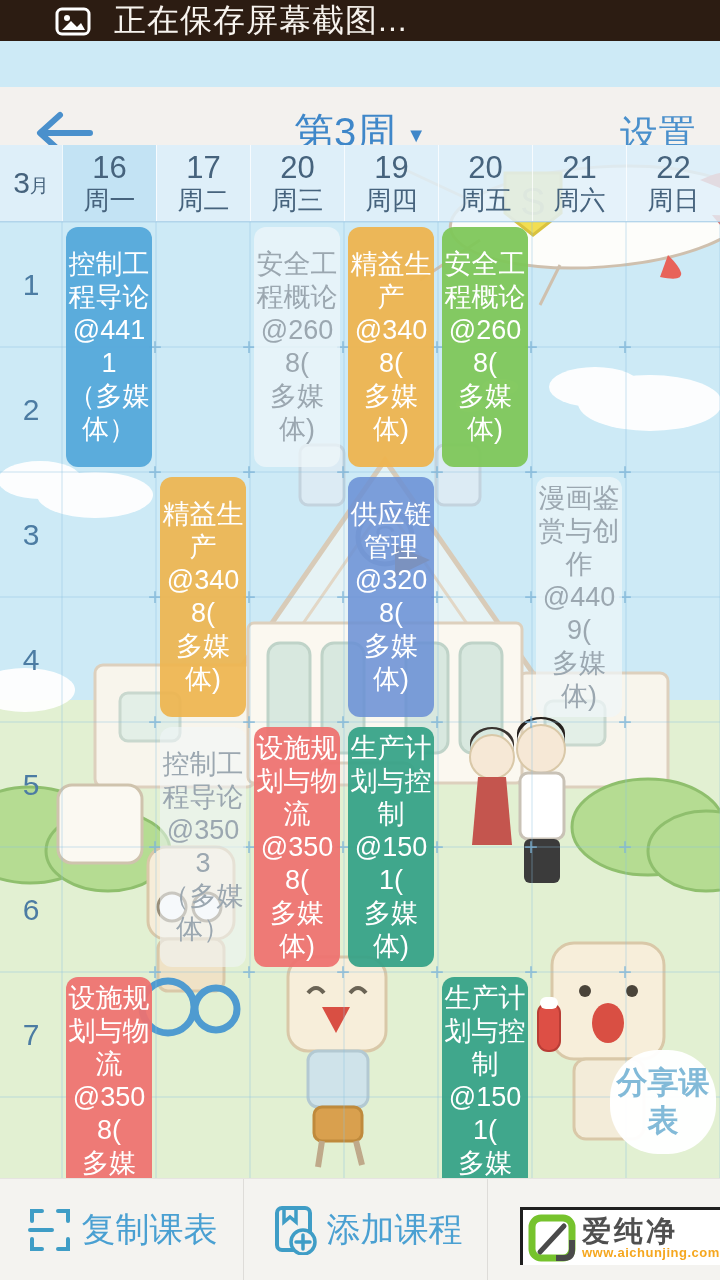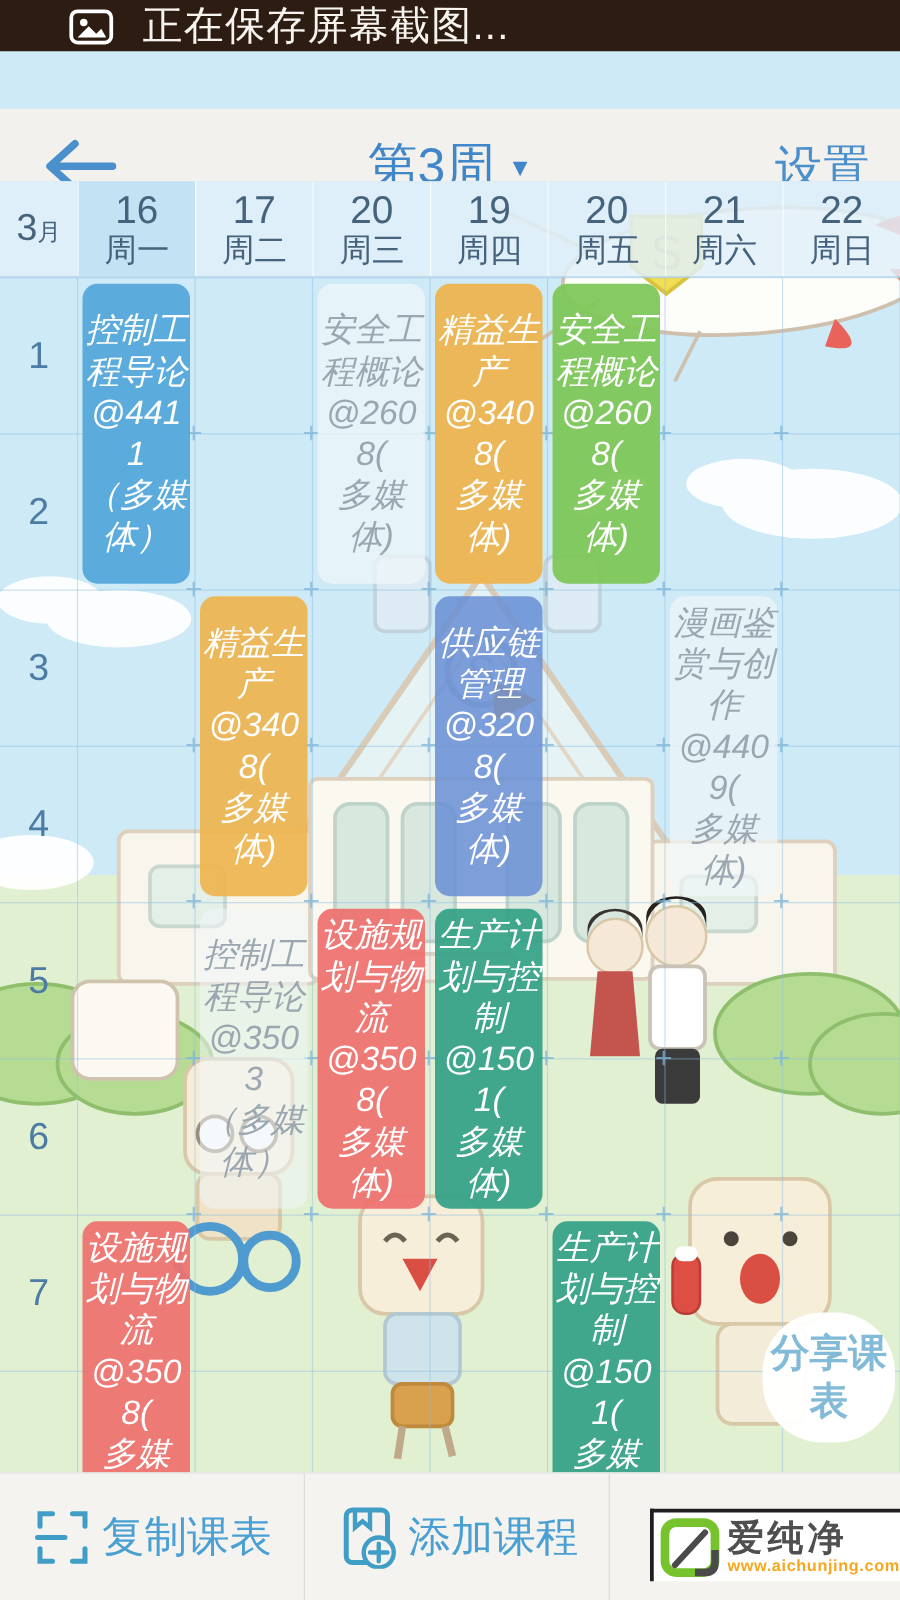--- a/index.html
+++ b/index.html
@@ -32,21 +32,21 @@
   .mh .n{font-size:30px;} .mh .u{font-size:19px;margin-top:6px;}
   .dh{width:94px;display:flex;flex-direction:column;align-items:center;justify-content:center;
     color:#46637d;border-left:1px solid rgba(255,255,255,.75);}
   .dh .d{font-size:31px;line-height:34px;} .dh .w{font-size:26px;line-height:30px;}
   .dh.hl{background:rgba(193,226,243,.95);}
 
   .period-label{position:absolute;left:0;width:62px;height:125px;display:flex;align-items:center;justify-content:center;
     color:#4c7ca3;font-size:30px;}
 
   .course{position:absolute;border-radius:12px;display:flex;align-items:center;justify-content:center;
-    text-align:center;white-space:pre-line;font-size:27px;line-height:33px;padding:4px 2px;word-break:break-all;font-style:italic;}
+    text-align:center;white-space:pre-line;font-size:27px;line-height:33px;padding:4px 2px;word-break:break-all;}
 
   .share-bubble{position:absolute;right:4px;top:905px;width:106px;height:104px;background:rgba(255,255,255,.96);
     border-radius:48px;display:flex;align-items:center;justify-content:center;text-align:center;
     color:#82bad8;font-size:31px;line-height:38px;font-weight:bold;word-break:break-all;}
 
   
   .bottom-bar{position:absolute;left:0;top:1178px;width:720px;height:102px;background:#f4f3f0;
     border-top:1px solid #e6e4e1;display:flex;}
   .bb-btn{height:100%;display:flex;align-items:center;justify-content:center;gap:8px;}
   .bb-btn.b1{width:243px;}

